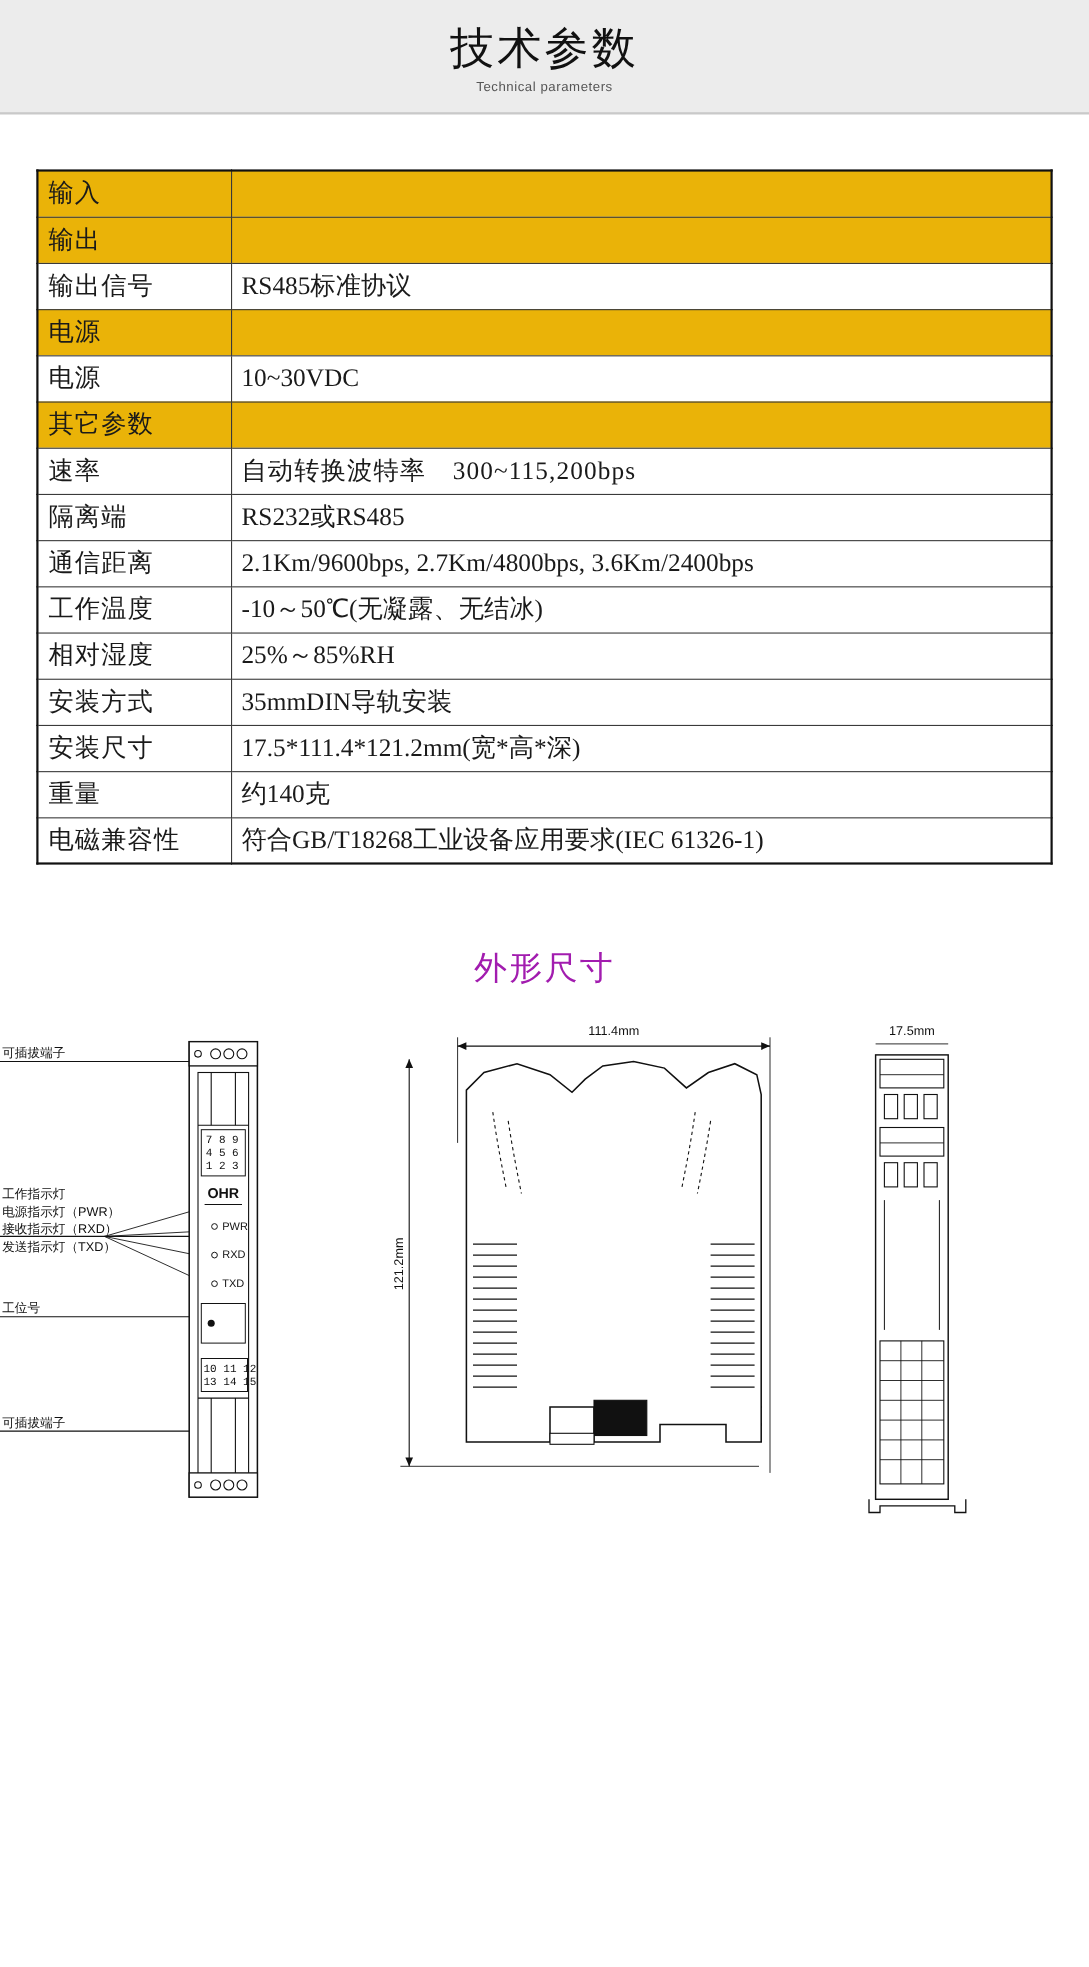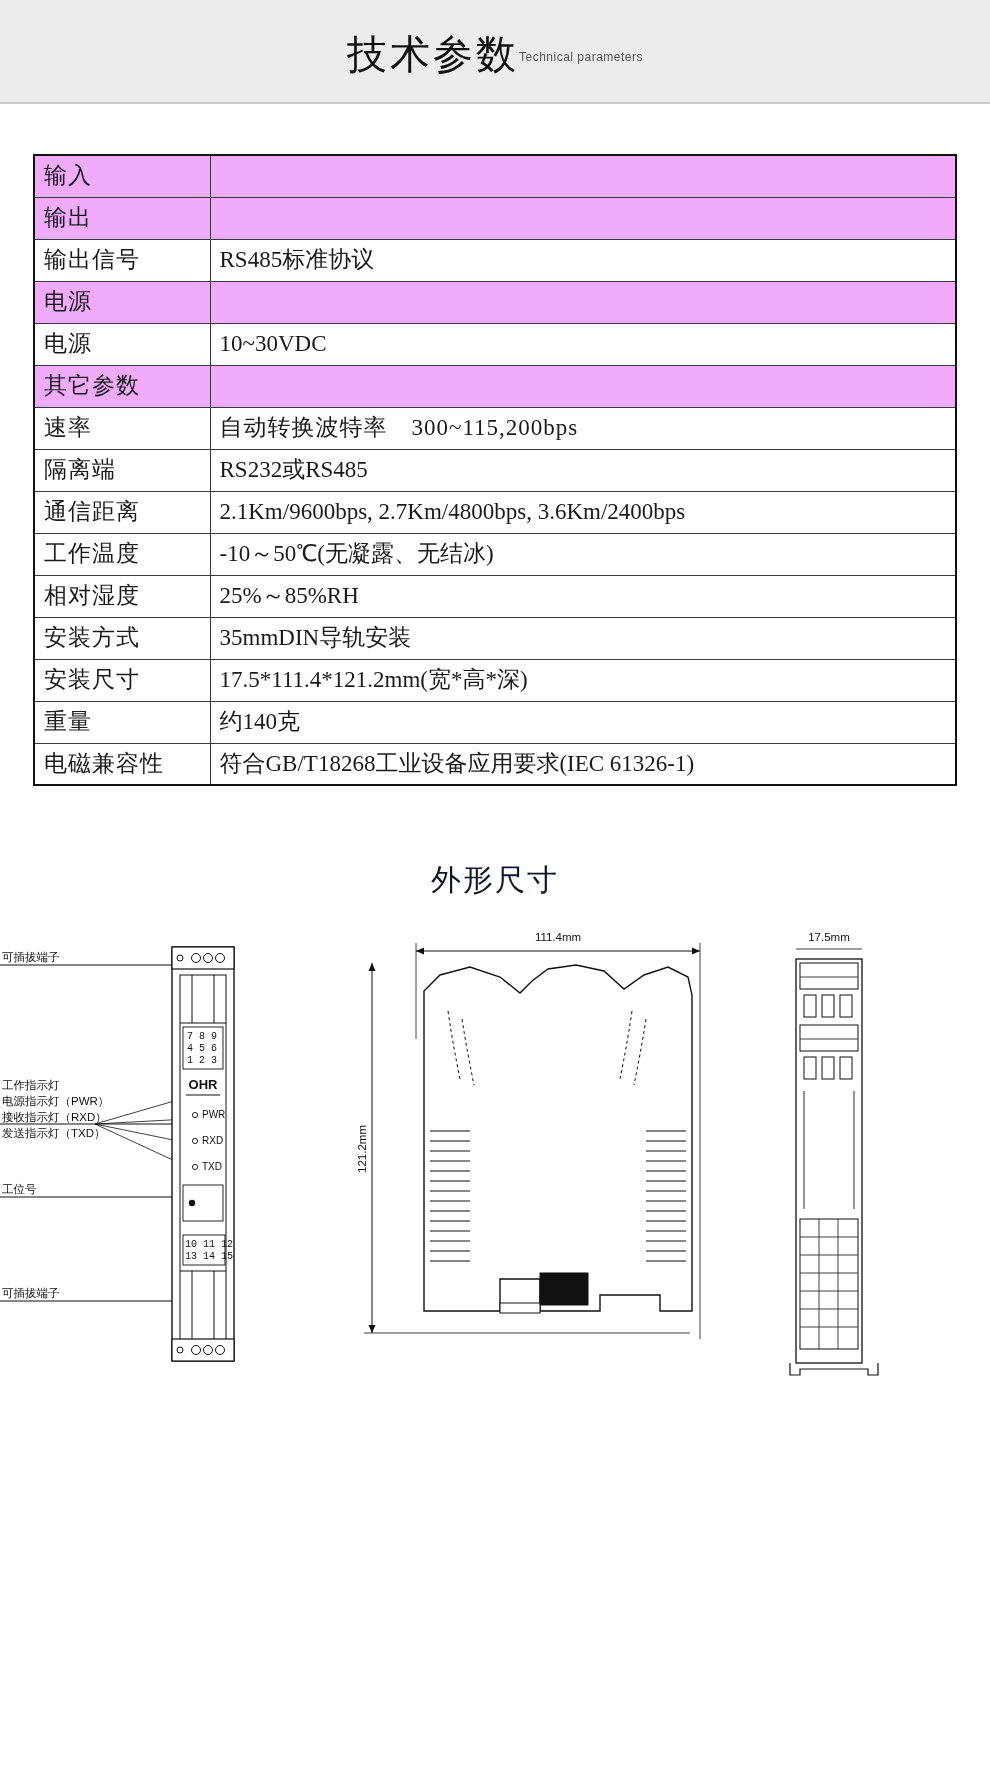--- a/index.html
+++ b/index.html
@@ -11,21 +11,21 @@
     color: #1a1a1a;
   }
   .page { width: 990px; position: relative; }
 
   
   .banner {
     height: 104px;
     background: #ececec;
     border-bottom: 2px solid #c9c9c9;
     display: flex;
-    flex-direction: row;
+    flex-direction: column;
     align-items: center;
     justify-content: center;
     padding-top: 6px;
   }
   .banner-title {
     font-family: "Liberation Sans", sans-serif;
     font-size: 40px;
     letter-spacing: 3px;
     color: #111;
     line-height: 1.1;
@@ -50,32 +50,32 @@
     border: 1px solid #3a3a3a;
     font-size: 23px;
     line-height: 1.15;
     padding: 6px 6px 6px 9px;
     height: 42px;
     vertical-align: middle;
     white-space: nowrap;
     overflow: visible;
   }
   table.spec td.label { width: 176px; letter-spacing: 1px; }
-  table.spec tr.section td { background: #f0abfc; }
+  table.spec tr.section td { background: #eab308; }
   table.spec tr.section td.label { font-weight: normal; }
   td.val-sp { letter-spacing: 1px; }
 
   
   .dim-title {
     text-align: center;
     font-family: "Liberation Sans", sans-serif;
     font-size: 30px;
     letter-spacing: 2px;
     margin-top: 74px;
-    color: #0f172a;
+    color: #a21caf;
   }
   .drawings {
     position: relative;
     width: 990px;
     height: 470px;
     margin-top: 18px;
   }
   .drawings svg { display: block; }
   .lbl {
     font-family: "Liberation Sans", sans-serif;

